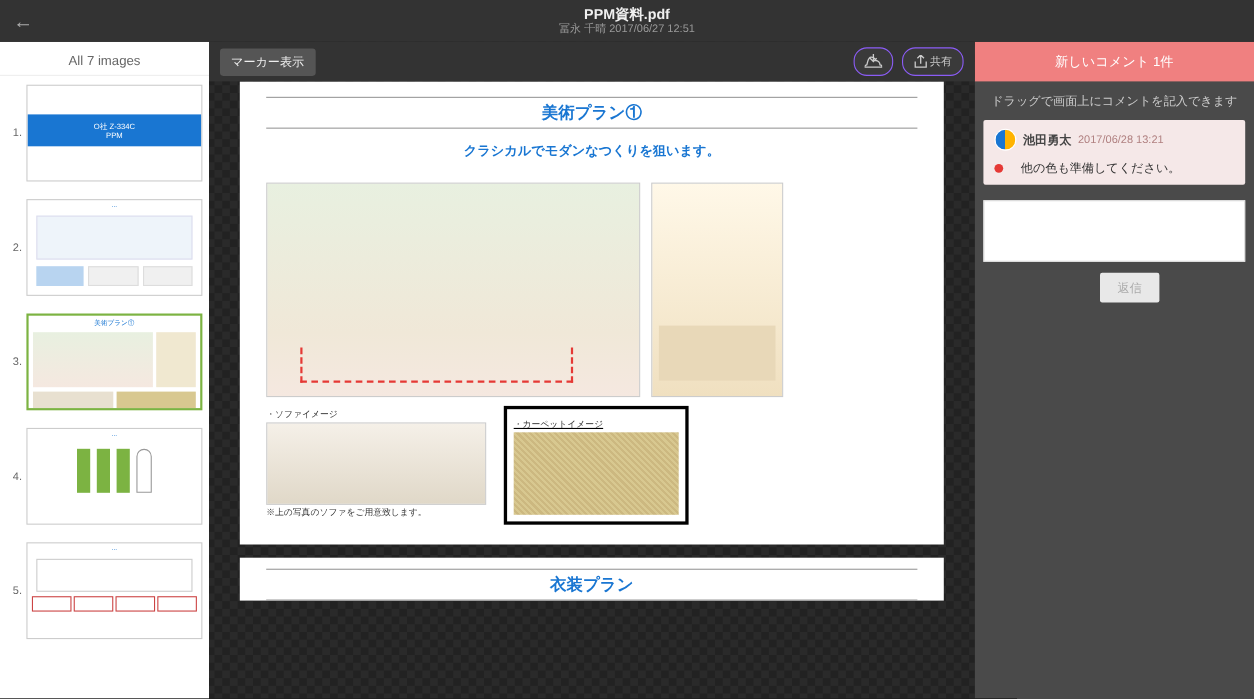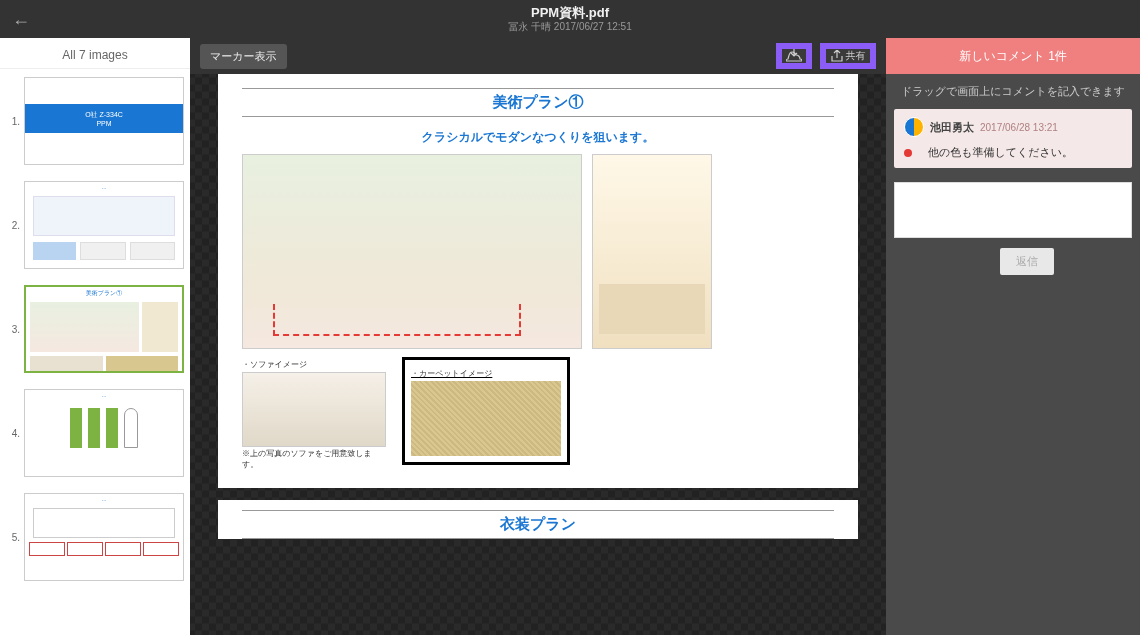--- a/index.html
+++ b/index.html
@@ -22,37 +22,37 @@
   .thumb .t-title { font-size: 6px; color: #1976d2; text-align: center; padding: 2px; }
   .thumb-1-band { background: #1976d2; color: #fff; font-size: 7px; text-align: center; padding: 6px 2px; margin: 14px 0; }
   .thumb-4-bars { display: flex; gap: 6px; justify-content: center; padding: 8px 0; }
   .thumb-4-bar { width: 12px; height: 40px; background: #7cb342; }
   .thumb-4-fig { width: 14px; height: 40px; border: 1px solid #999; border-radius: 8px 8px 0 0; }
   
   .center { flex: 1; position: relative; background: repeating-conic-gradient(#2a2a2a 0% 25%, #222 0% 50%) 50% / 14px 14px; display: flex; flex-direction: column; }
   .center-toolbar { height: 36px; background: #333; display: flex; align-items: center; padding: 0 10px; gap: 8px; }
   .marker-btn { background: #555; color: #eee; font-size: 11px; padding: 5px 10px; border-radius: 3px; border: none; cursor: pointer; }
   .toolbar-spacer { flex: 1; }
-  .icon-btn { width: 36px; height: 26px; border: 6px solid #8b5cf6; border-radius: 0; display: flex; align-items: center; justify-content: center; color: #ccc; font-size: 13px; cursor: pointer; background: #3a3a3a; }
+  .icon-btn { width: 36px; height: 26px; border: 1px solid #8b5cf6; border-radius: 12px; display: flex; align-items: center; justify-content: center; color: #ccc; font-size: 13px; cursor: pointer; background: #3a3a3a; }
   .share-btn { width: 56px; font-size: 10px; gap: 3px; }
   
   .viewer { flex: 1; overflow: auto; padding: 0 10px; }
   .page { background: #fff; margin: 0 auto 12px; width: 640px; padding: 14px 24px 18px; }
   .page-title-band { border-top: 1px solid #999; border-bottom: 1px solid #999; text-align: center; padding: 4px 0; margin-bottom: 12px; }
   .page-title { color: #1976d2; font-weight: bold; font-size: 15px; }
-  .page-sub { color: #1976d2; font-size: 12px; text-align: center; font-weight: bold; margin-bottom: 8px; }
+  .page-sub { color: #1976d2; font-size: 12px; text-align: center; font-weight: bold; margin-bottom: 20px; }
   .sec-label { font-size: 10px; font-weight: bold; }
   .room-row { display: flex; gap: 10px; margin-top: 4px; }
   .room-sketch { width: 340px; height: 195px; background: linear-gradient(180deg, #e8f0e0 0%, #f0e8d8 70%, #f5e8e0 100%); border: 1px solid #ccc; position: relative; }
   .room-sketch::after { content:""; position:absolute; left:30px; right:60px; bottom:12px; height:30px; border:2px dashed #e53935; border-top:none; }
   .room-photo { width: 120px; height: 195px; background: linear-gradient(180deg, #fff8e8 0%, #f0e0c0 100%); border: 1px solid #ccc; position: relative; }
   .room-photo::after { content:""; position:absolute; left:6px; bottom:14px; right:6px; height:50px; background:#e8d8b8; }
   .caption { font-size: 8px; color: #333; margin: 2px 0; }
   .lower-row { display: flex; gap: 16px; margin-top: 8px; align-items: flex-start; }
-  .sofa-block { width: 144px; }
+  .sofa-block { width: 200px; }
   .sofa-img { height: 75px; background: linear-gradient(180deg,#f5f0e8,#e0d8c8); border:1px solid #ccc; }
   .sofa-note { font-size: 8px; color: #333; margin-top: 1px; }
   .carpet-block { border: 3px solid #000000; padding: 6px; text-decoration: underline; }
   .carpet-block .caption { color:#333; }
   .carpet-img { width: 150px; height: 75px; background: repeating-linear-gradient(45deg,#d8c890,#d8c890 2px,#ccb880 2px,#ccb880 4px); }
   
   .page-mini { padding: 10px 24px 0; }
   
   .comments { width: 254px; background: #4a4a4a; display: flex; flex-direction: column; }
   .new-comment-bar { background: #f08080; color: #fff; height: 36px; display: flex; align-items: center; justify-content: center; font-size: 12px; }

